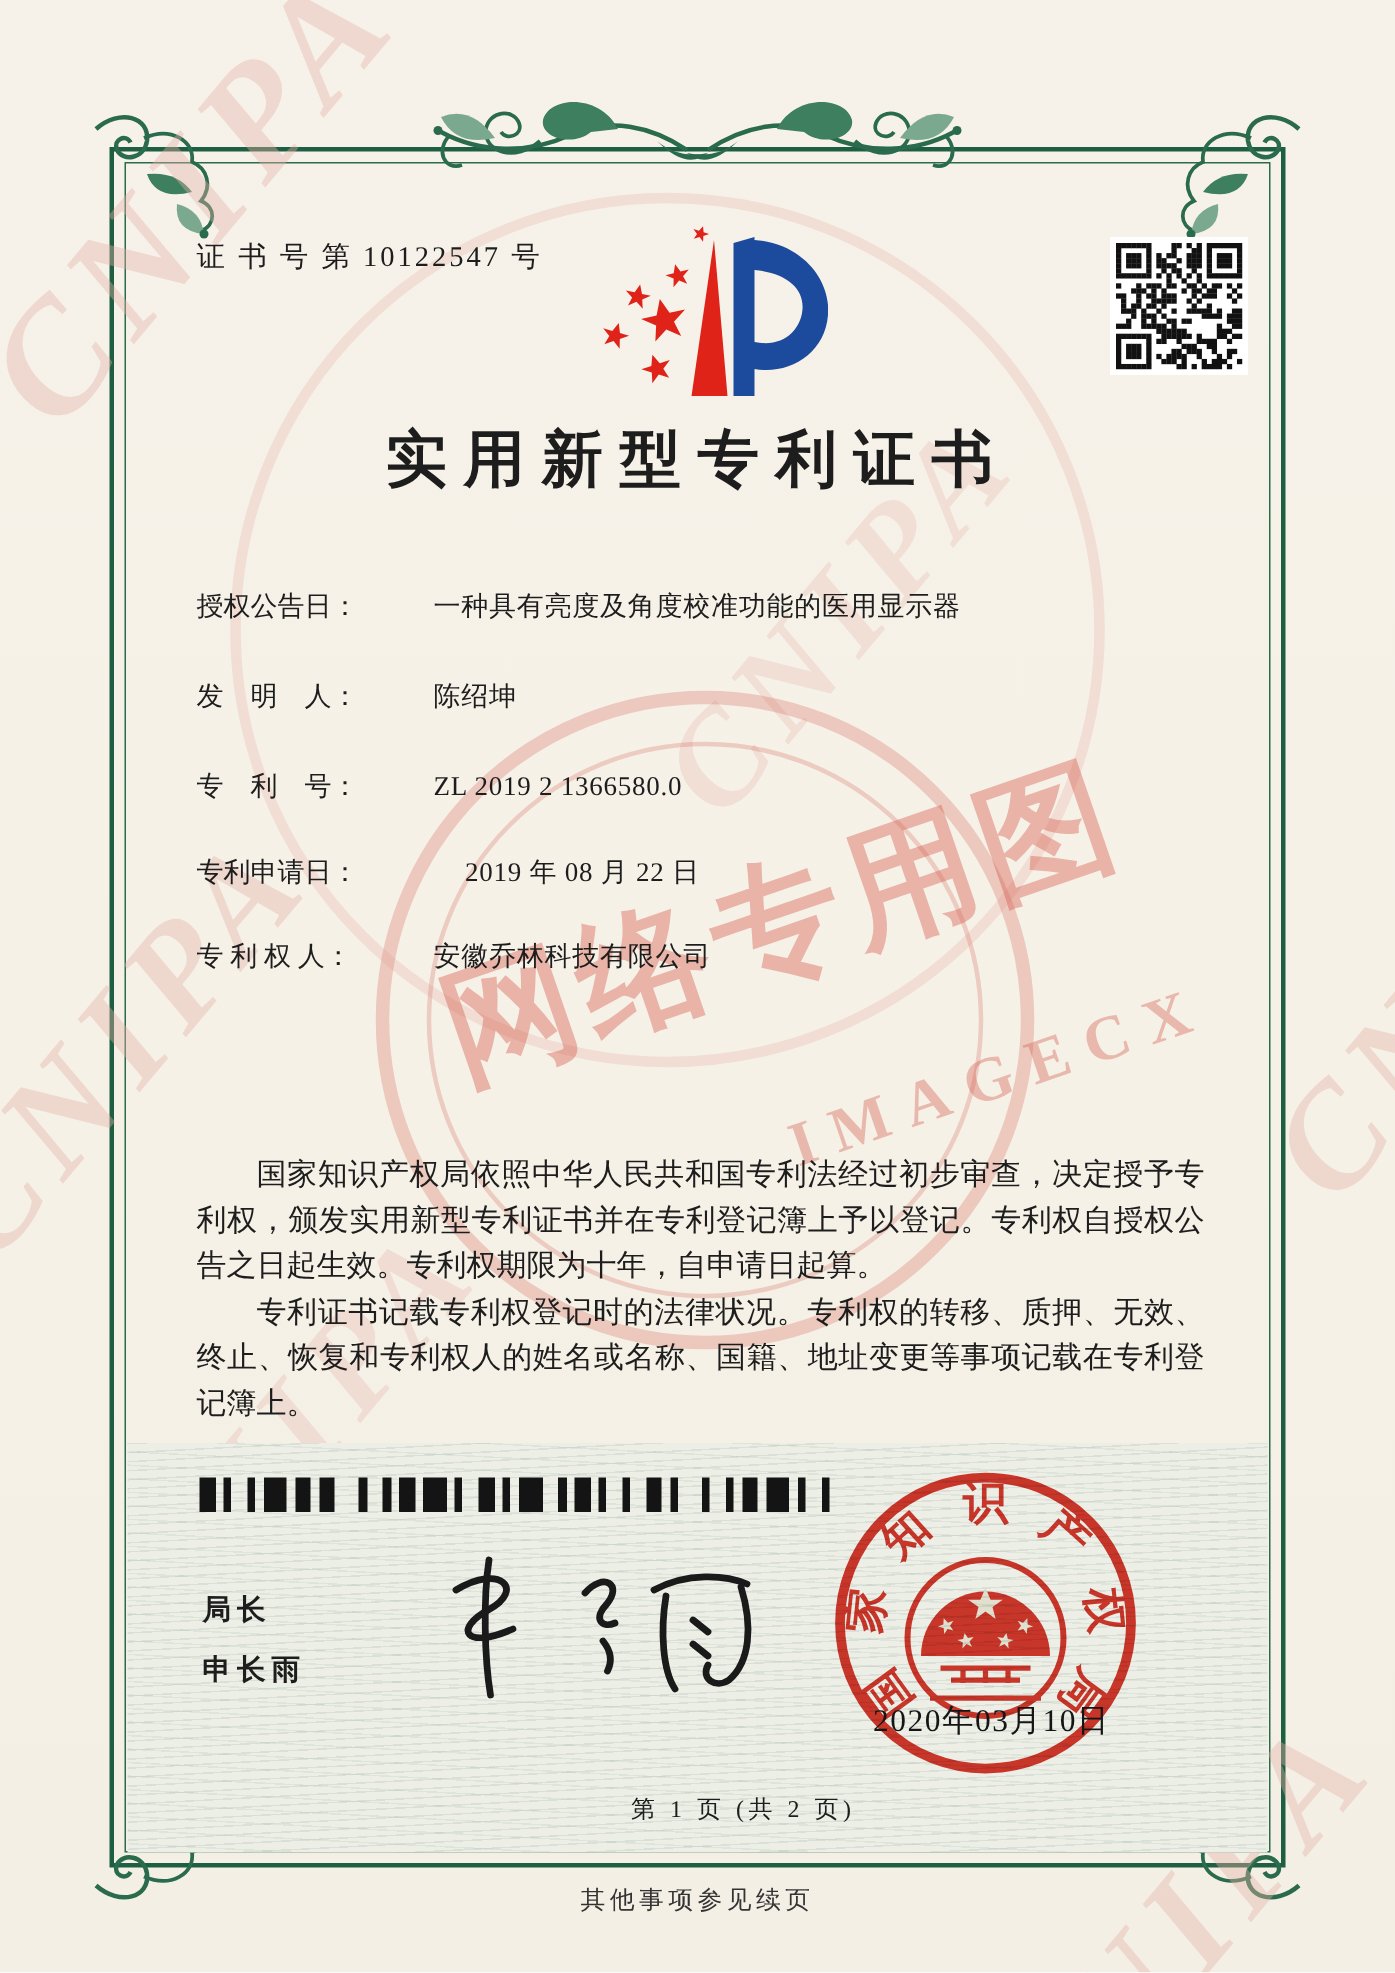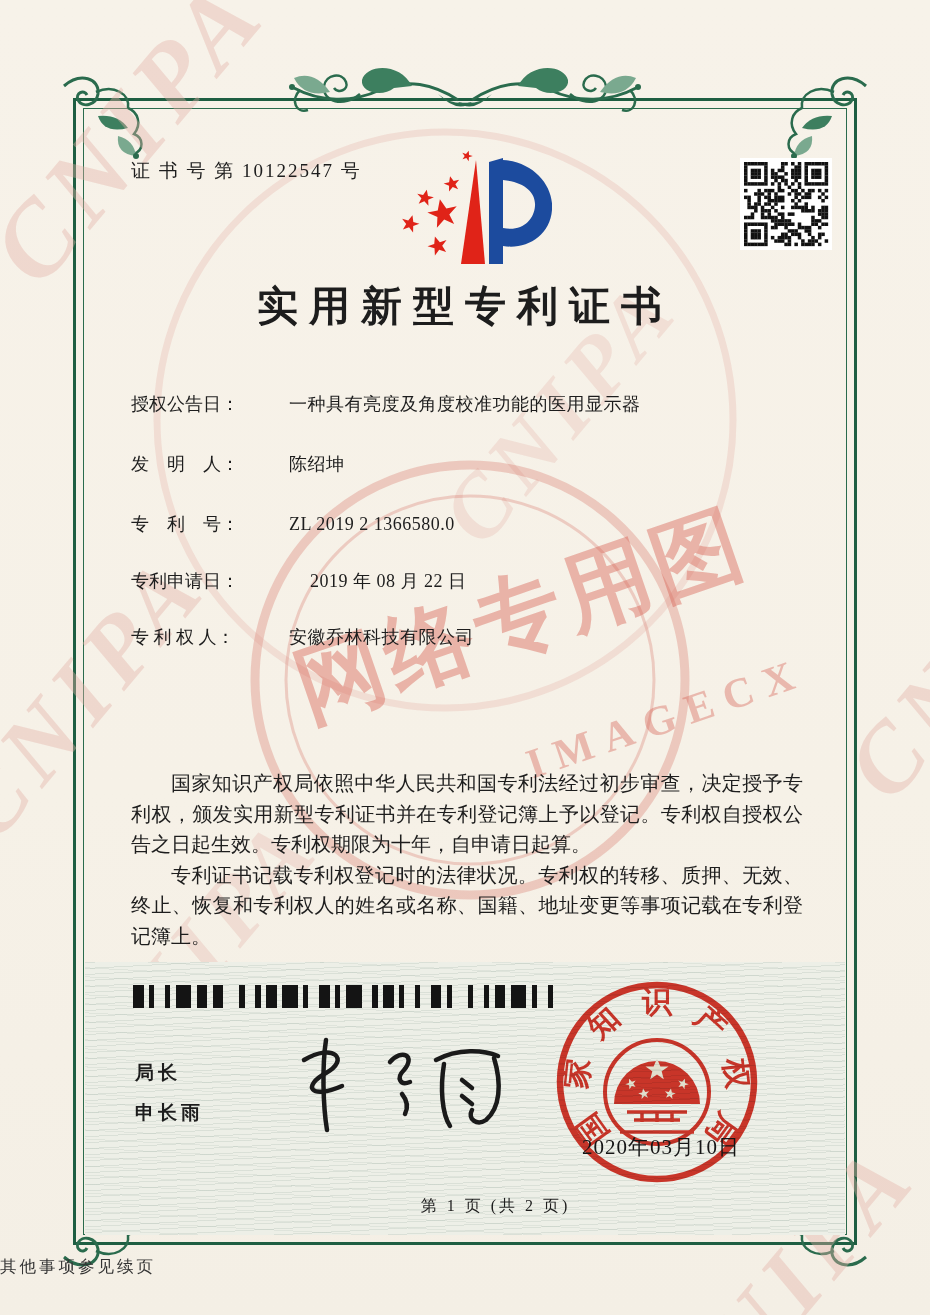--- a/index.html
+++ b/index.html
@@ -51,21 +51,21 @@
   .director-title{position:absolute;left:135px;top:1060px;font-size:19px;font-weight:700;
     letter-spacing:4px;font-family:"Liberation Sans","DejaVu Sans",sans-serif;z-index:4;}
   .director-name{position:absolute;left:135px;top:1100px;font-size:19px;font-weight:700;
     letter-spacing:4px;font-family:"Liberation Sans","DejaVu Sans",sans-serif;z-index:4;}
   .signature{position:absolute;left:268px;top:1026px;z-index:4;}
   .seal{position:absolute;left:547px;top:972px;z-index:5;mix-blend-mode:multiply;}
   .seal-date{position:absolute;left:582px;top:1133px;font-size:21px;letter-spacing:1px;
     color:#151515;z-index:6;}
   .page-num{position:absolute;left:73px;top:1196px;width:845px;text-align:center;
     font-size:16px;letter-spacing:3px;z-index:4;}
-  .note{position:absolute;left:0;top:1256px;width:930px;text-align:left;
+  .note{position:absolute;left:0;top:1256px;width:930px;text-align:center;
     font-size:16.5px;letter-spacing:3px;z-index:3;color:#333;}
 </style>
 </head>
 <body>
 
 <div class="page">
 
   <span class="wm-cnipa" style="left:-52px;top:70px;font-size:104px;">CNIPA</span>
   <span class="wm-cnipa" style="left:404px;top:360px;font-size:88px;color:rgba(228,178,168,.30);">CNIPA</span>
   <span class="wm-cnipa" style="left:806px;top:600px;font-size:96px;">CNIPA</span>

